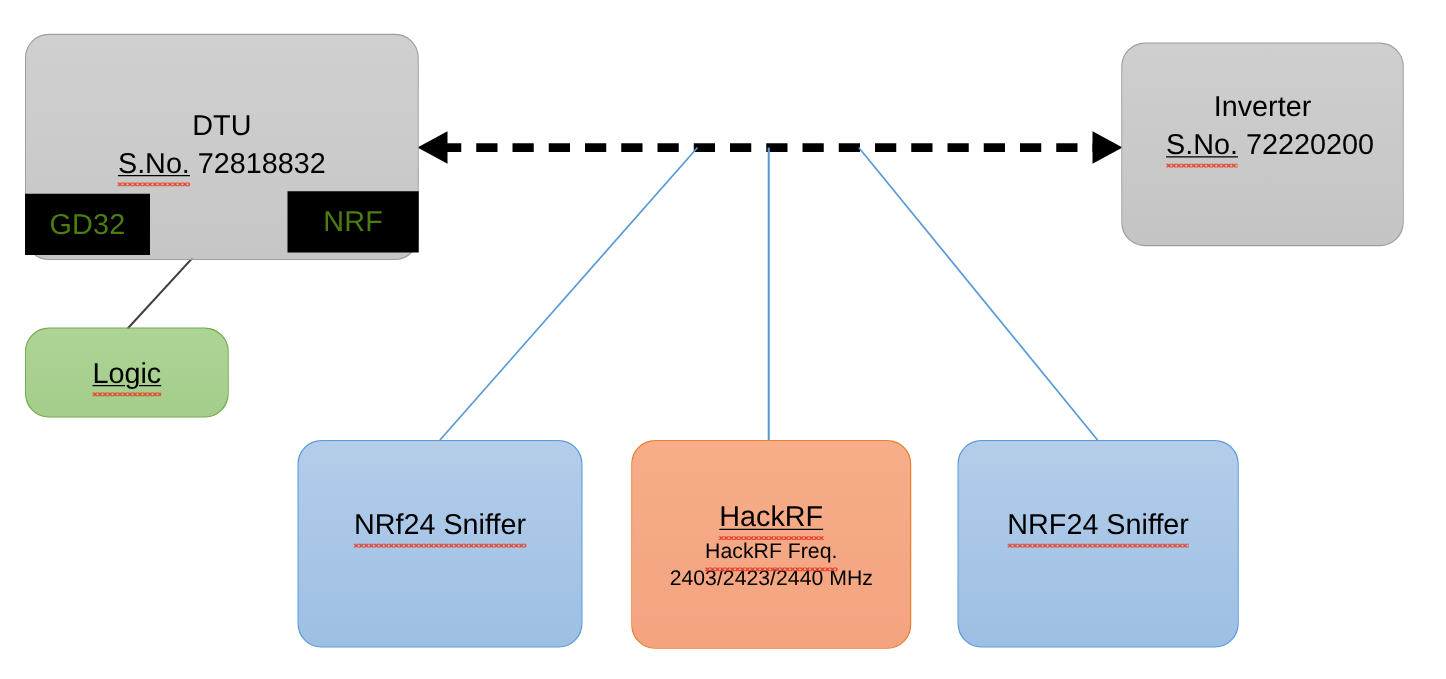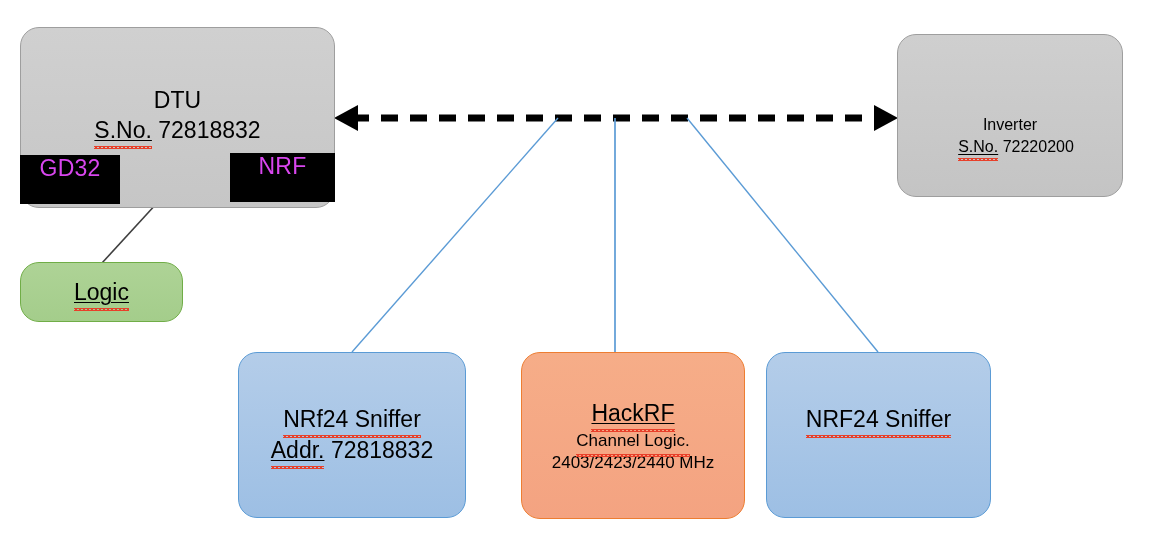--- a/index.html
+++ b/index.html
@@ -41,51 +41,52 @@
     font-size: 23px;
     justify-content: flex-start;
     padding-top: 58px;
   }
   #dtu-box .line2 { margin-top: 2px; }
   
   .chip {
     position: absolute;
     box-sizing: border-box;
     background: #000000;
-    color: #d946ef;
+    color: #4d7c0f;
     display: flex;
+    align-items: center;
     justify-content: center;
     font-size: 23px;
     letter-spacing: .2px;
   }
   #gd32-chip { left: 20px;  top: 155px; width: 100px; height: 49px; }
   #nrf-chip  { left: 230px; top: 153px; width: 105px; height: 49px; }
   
   #logic-box {
     left: 20px;
     top: 262px;
     width: 163px;
-    height: 60px;
+    height: 72px;
     background: linear-gradient(180deg, #aed396 0%, #a4cd8b 100%);
     border: 1px solid #70ad47;
     font-size: 23px;
     color: #000000;
   }
   
   #inverter-box {
     left: 897px;
     top: 34px;
     width: 226px;
     height: 163px;
     background: linear-gradient(180deg, #cfcfcf 0%, #c4c4c4 100%);
     border: 1px solid #9e9e9e;
     color: #000000;
-    font-size: 16px;
-    justify-content: flex-start;
-    padding-top: 80px;
+    font-size: 23px;
+    justify-content: flex-start;
+    padding-top: 36px;
   }
   #inverter-box .line2 { margin-top: 2px; margin-left: 12px; }
   
   .sniffer {
     background: linear-gradient(180deg, #b4cde9 0%, #9dbfe4 100%);
     border: 1px solid #5b9bd5;
     color: #000000;
     font-size: 23px;
     top: 352px;
     height: 166px;
@@ -98,21 +99,20 @@
   #hackrf-box {
     left: 505px;
     top: 352px;
     width: 224px;
     height: 167px;
     background: linear-gradient(180deg, #f6ad88 0%, #f4a381 100%);
     border: 1px solid #ed7d31;
     color: #000000;
     justify-content: flex-start;
     padding-top: 46px;
-    margin-left: 16px;
   }
   #hackrf-box .title  { font-size: 23px; }
   #hackrf-box .sub1   { font-size: 17px; margin-top: 4px; }
   #hackrf-box .sub2   { font-size: 17px; margin-top: 1px; text-align: right; }
 
   
   .sp {
     position: relative;
     display: inline-block;
     text-decoration: underline;
@@ -186,26 +186,25 @@
     <span class="sp">Logic</span>
   </div>
 
   <div class="node" id="inverter-box">
     <div class="line1">Inverter</div>
     <div class="line2"><span class="sp">S.No.</span> <span>72220200</span></div>
   </div>
 
   <div class="node sniffer" id="sniffer-left">
     <div class="line1"><span class="sp sp-nounder">NRf24 Sniffer</span></div>
-    <div class="line2"><span class="sp">Addr.</span> <span>72818832</span></div>
   </div>
 
   <div class="node" id="hackrf-box">
     <div class="title"><span class="sp">HackRF</span></div>
-    <div class="sub1"><span class="sp sp-nounder">Channel Logic.</span></div>
+    <div class="sub1"><span class="sp sp-nounder">HackRF Freq.</span></div>
     <div class="sub2">2403/2423/2440 MHz</div>
   </div>
 
   <div class="node sniffer" id="sniffer-right">
     <div class="line1"><span class="sp sp-nounder">NRF24 Sniffer</span></div>
   </div>
 
 </div>
 
 </body></html>

